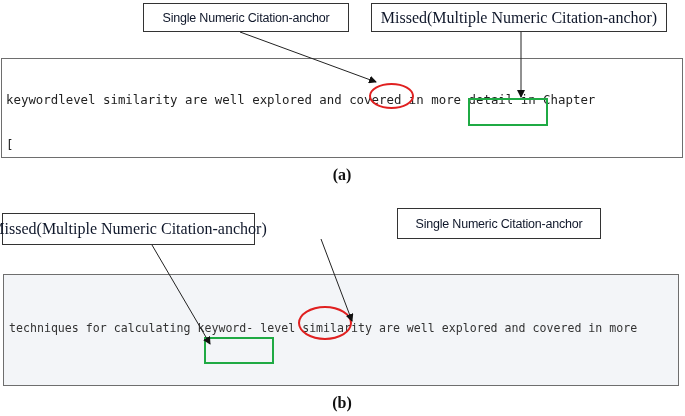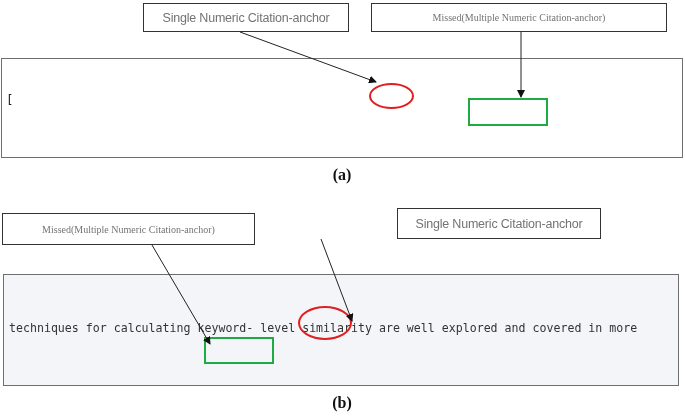--- a/index.html
+++ b/index.html
@@ -1,24 +1,24 @@
 <!DOCTYPE html>
 <html><head>
   <meta charset="utf-8">
   <style>
     html, body { margin: 0; padding: 0; background: #ffffff; }
     body { width: 685px; height: 416px; position: relative; overflow: hidden; font-family: "Liberation Sans", sans-serif; }
 
     .callout {
       position: absolute; background: #fff; border: 1.5px solid #333;
       box-sizing: border-box; display: flex; align-items: center; justify-content: center;
-      white-space: nowrap; color: #737373;
+      white-space: nowrap; color: #0f172a;
     }
     .callout.sans { font-family: "Liberation Sans", sans-serif; font-size: 12.5px; letter-spacing: -0.2px; }
-    .callout.serif { font-family: "Liberation Serif", serif; font-size: 10px; }
+    .callout.serif { font-family: "Liberation Serif", serif; font-size: 16px; }
     .callout .bold { font-weight: normal; }
 
     .panel {
       position: absolute; box-sizing: border-box; border: 1.5px solid #6e6e6e;
       font-family: "DejaVu Sans Mono", monospace; overflow: hidden; white-space: pre;
     }
     #panel-a { left: 1px; top: 58px; width: 682px; height: 100px; background: #ffffff; font-size: 12.4px; line-height: 15.3px; padding: 2px 0 0 4px; color: #222; }
     #panel-b { left: 3px; top: 274px; width: 676px; height: 112px; background: #f3f5f8; font-size: 11.6px; line-height: 20px; padding: 3px 0 0 5px; color: #333; }
 
     .line { display: block; height: inherit; }
@@ -40,20 +40,21 @@
 
 <div class="callout sans" style="left:143px; top:3px; width:206px; height:29px;">
   <span>Single Numeric Citation-anchor</span>
 </div>
 <div class="callout serif" style="left:371px; top:3px; width:296px; height:29px;">
   <span>Missed </span>
     <span class="bold">(Multiple Numeric Citation-anchor)</span>
 </div>
 
 <div class="panel" id="panel-a">
+  <span class="line">keywordlevel similarity are well explored and covered in more detail in Chapter</span>
   <span class="line">[</span>
   
   
   
   
 </div>
 
 <div class="ellipse-red" style="left:369px; top:83px; width:45px; height:26px;"></div>
 <div class="box-green" style="left:468px; top:98px; width:80px; height:28px;"></div>
 

